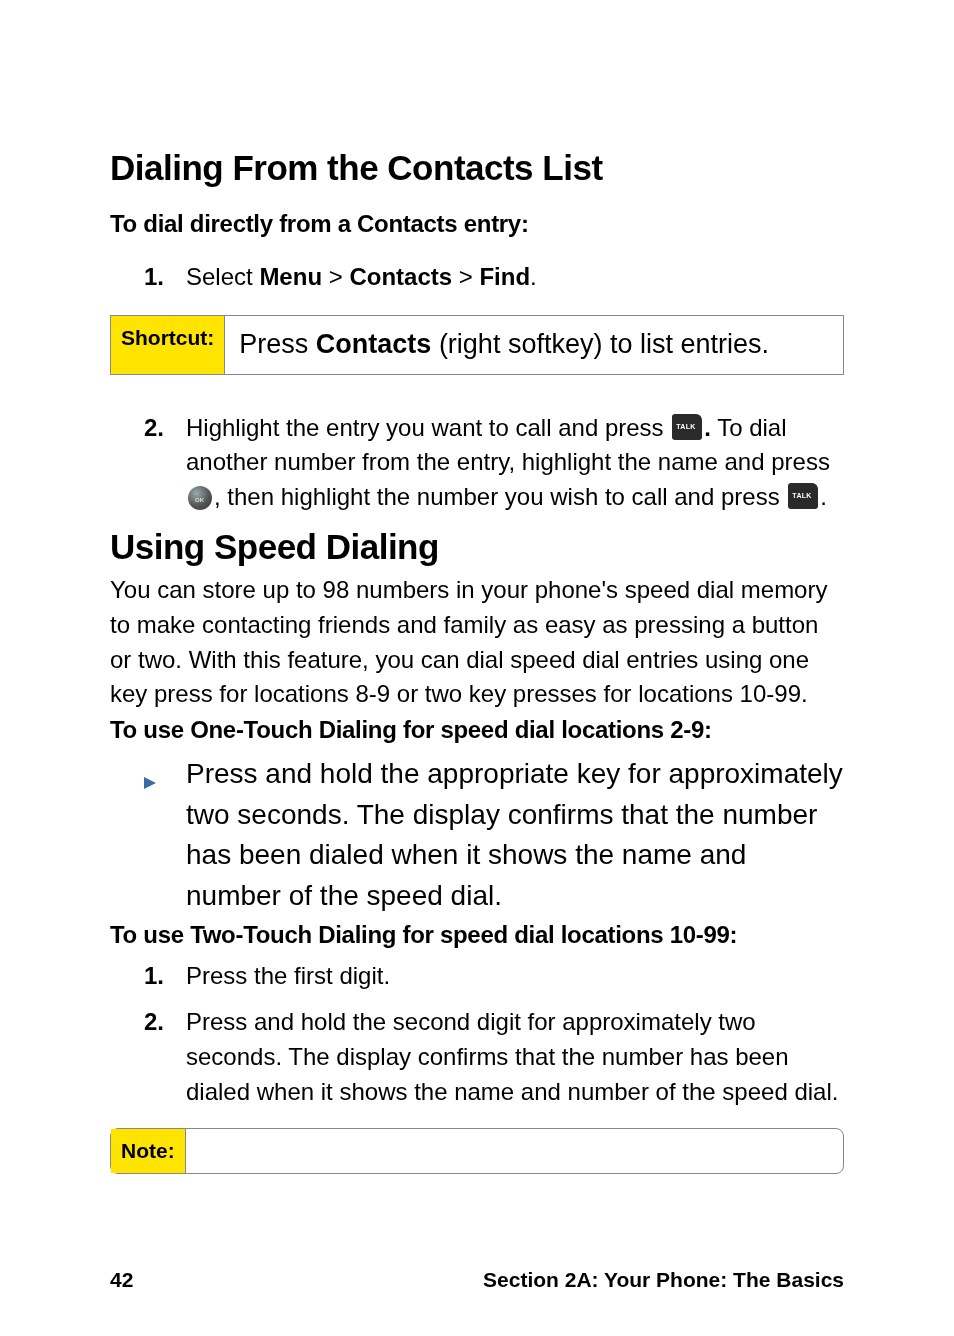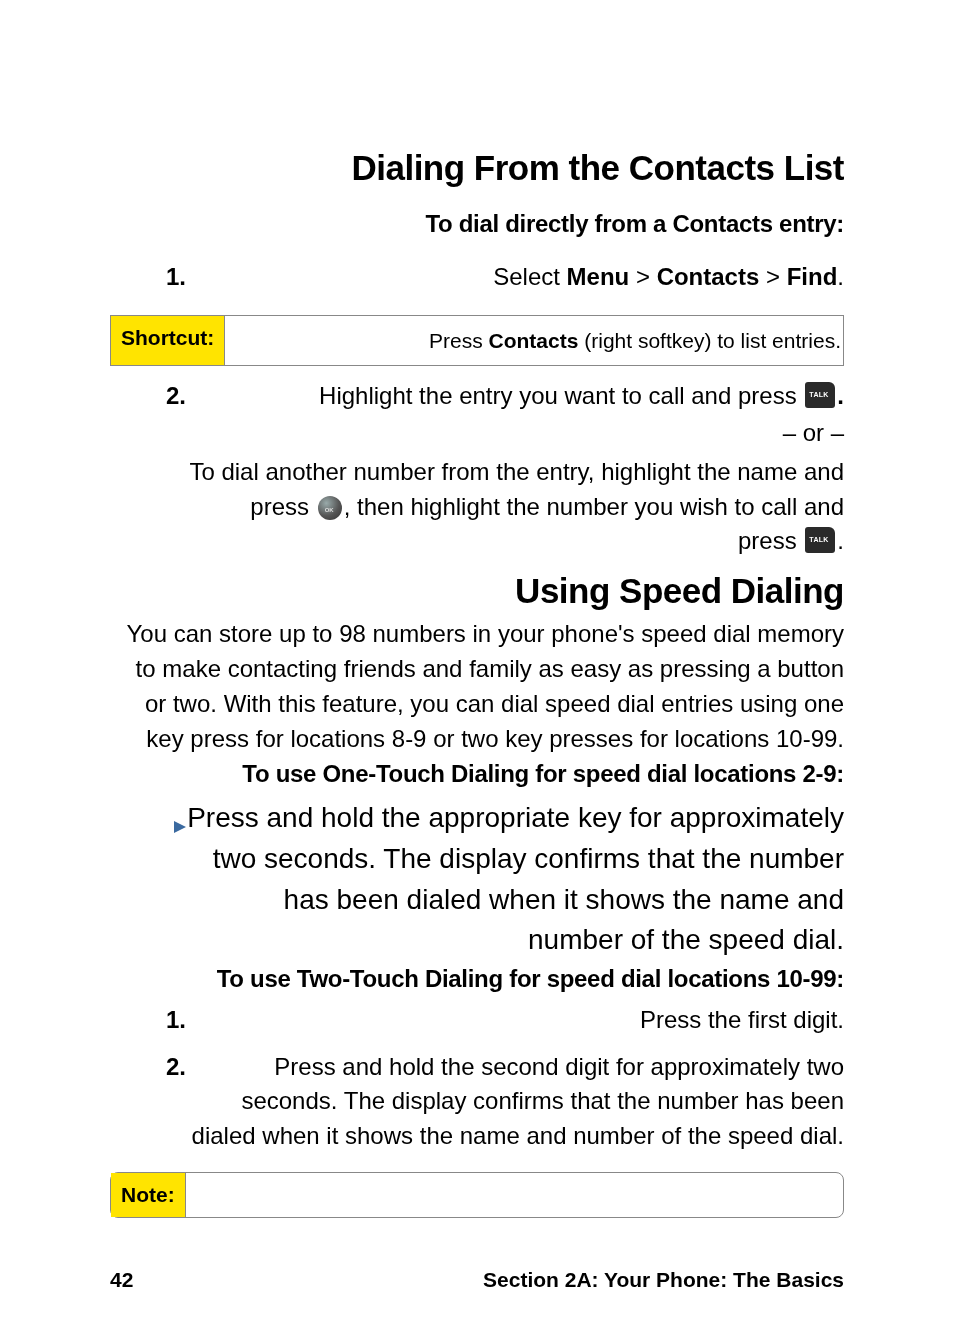--- a/index.html
+++ b/index.html
@@ -1,15 +1,15 @@
 <!DOCTYPE html>
 <html><head>
 <meta charset="utf-8">
 <style>
-  * { margin: 0; padding: 0; box-sizing: border-box; text-align: right; }
+  * { margin: 0; padding: 0; box-sizing: border-box; }
   body {
     font-family: "Myriad Pro", "Segoe UI", Arial, sans-serif;
     background: #ffffff;
     width: 954px;
     min-height: 1336px;
     padding: 148px 110px 40px 110px;
     color: #000;
     position: relative;
   }
   .h1 {
@@ -48,35 +48,35 @@
   .step-num {
     font-weight: 700;
     min-width: 42px;
     flex-shrink: 0;
   }
   .step-body { flex: 1; }
   .bold { font-weight: 700; }
   .callout {
     border: 1px solid #888;
     display: flex;
-    margin: 20px 0 13px 0;
+    margin: 20px 0 36px 0;
   }
   .callout-label {
     background: #ffe400;
     font-weight: 700;
     font-size: 21px;
     padding: 10px 10px;
     border-right: 1px solid #888;
     flex-shrink: 0;
     display: flex;
     align-items: flex-start;
   }
   .callout-body {
-    font-size: 21px;
-    padding: 10px 2px;
+    font-size: 27px;
+    padding: 10px 14px;
     line-height: 1.4;
     flex: 1;
   }
   .talk-icon {
     display: inline-block;
     width: 30px;
     height: 26px;
     background: #2a2a2a;
     border-radius: 3px 6px 3px 3px;
     vertical-align: -4px;
@@ -167,21 +167,20 @@
   <div class="callout-label">Shortcut:</div>
   <div class="callout-body">
     <span>Press </span><span class="bold">Contacts</span><span> (right softkey) to list entries.</span>
   </div>
 </div>
 
 <div class="step">
   <div class="step-num">2.</div>
   <div class="step-body">
     <span>Highlight the entry you want to call and press </span><span class="talk-icon"></span><span class="bold">.</span>
-    <div class="or-line">– or –</div>
     <span>To dial another number from the entry, highlight the name and press </span><span class="ok-icon"></span><span>, then highlight the number you wish to call and press </span><span class="talk-icon"></span><span>.</span>
   </div>
 </div>
 
 <div class="h1b">Using Speed Dialing</div>
 <div class="para">You can store up to 98 numbers in your phone's speed dial memory to make contacting friends and family as easy as pressing a button or two. With this feature, you can dial speed dial entries using one key press for locations 8-9 or two key presses for locations 10-99.</div>
 
 <div class="subhead2">To use One-Touch Dialing for speed dial locations 2-9:</div>
 
 <div class="bullet-row">

